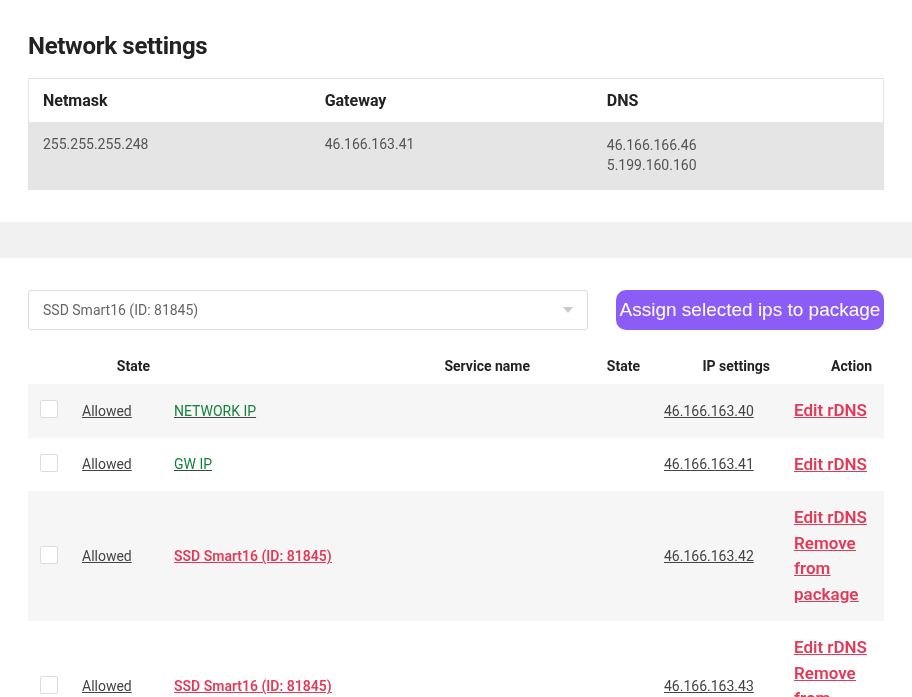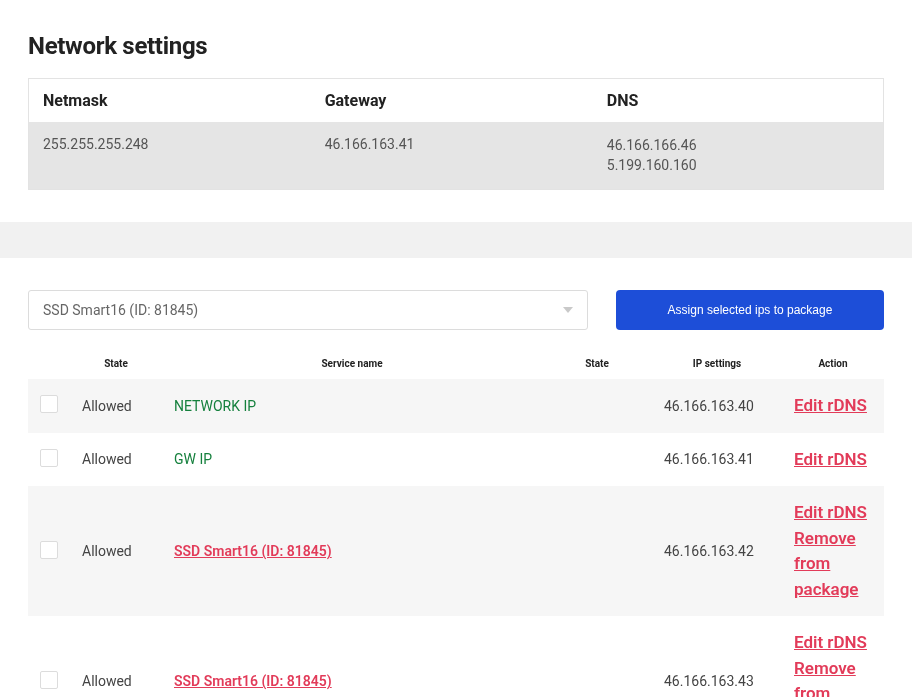--- a/index.html
+++ b/index.html
@@ -63,41 +63,42 @@
   }
   .chevron-down {
     width:0; height:0;
     border-left:5px solid transparent;
     border-right:5px solid transparent;
     border-top:6px solid #c9c9c9;
   }
   .assign-btn {
     flex: 1;
     height: 40px;
-    background: #1d4ed8;
+    background: #8b5cf6;
     color: #fff;
     border: none;
-    font-size: 12px;
+    font-size: 19px;
     font-weight: 500;
     cursor: pointer;
-    border-radius: 4px;
+    border-radius: 10px;
   }
   .ip-table { width:100%; border-collapse: collapse; }
   .ip-table th {
-    text-align:center;
+    text-align:right;
     font-weight:700;
-    font-size:10px;
+    font-size:14px;
     padding: 10px 12px;
     color:#222;
   }
   .ip-table td {
     padding: 14px 12px;
     font-size: 14px;
     color:#444;
     vertical-align: middle;
+    text-decoration: underline;
   }
   .ip-table tbody tr:nth-child(odd) td { background: #f6f6f6; }
   .ip-table tbody tr:nth-child(even) td { background: #fff; }
   .col-check { width: 40px; }
   .col-state { width: 92px; }
   .col-service { width: 380px; }
   .col-abuse { width: 110px; }
   .col-ip { width: 130px; }
   .col-action { }
   .checkbox {

